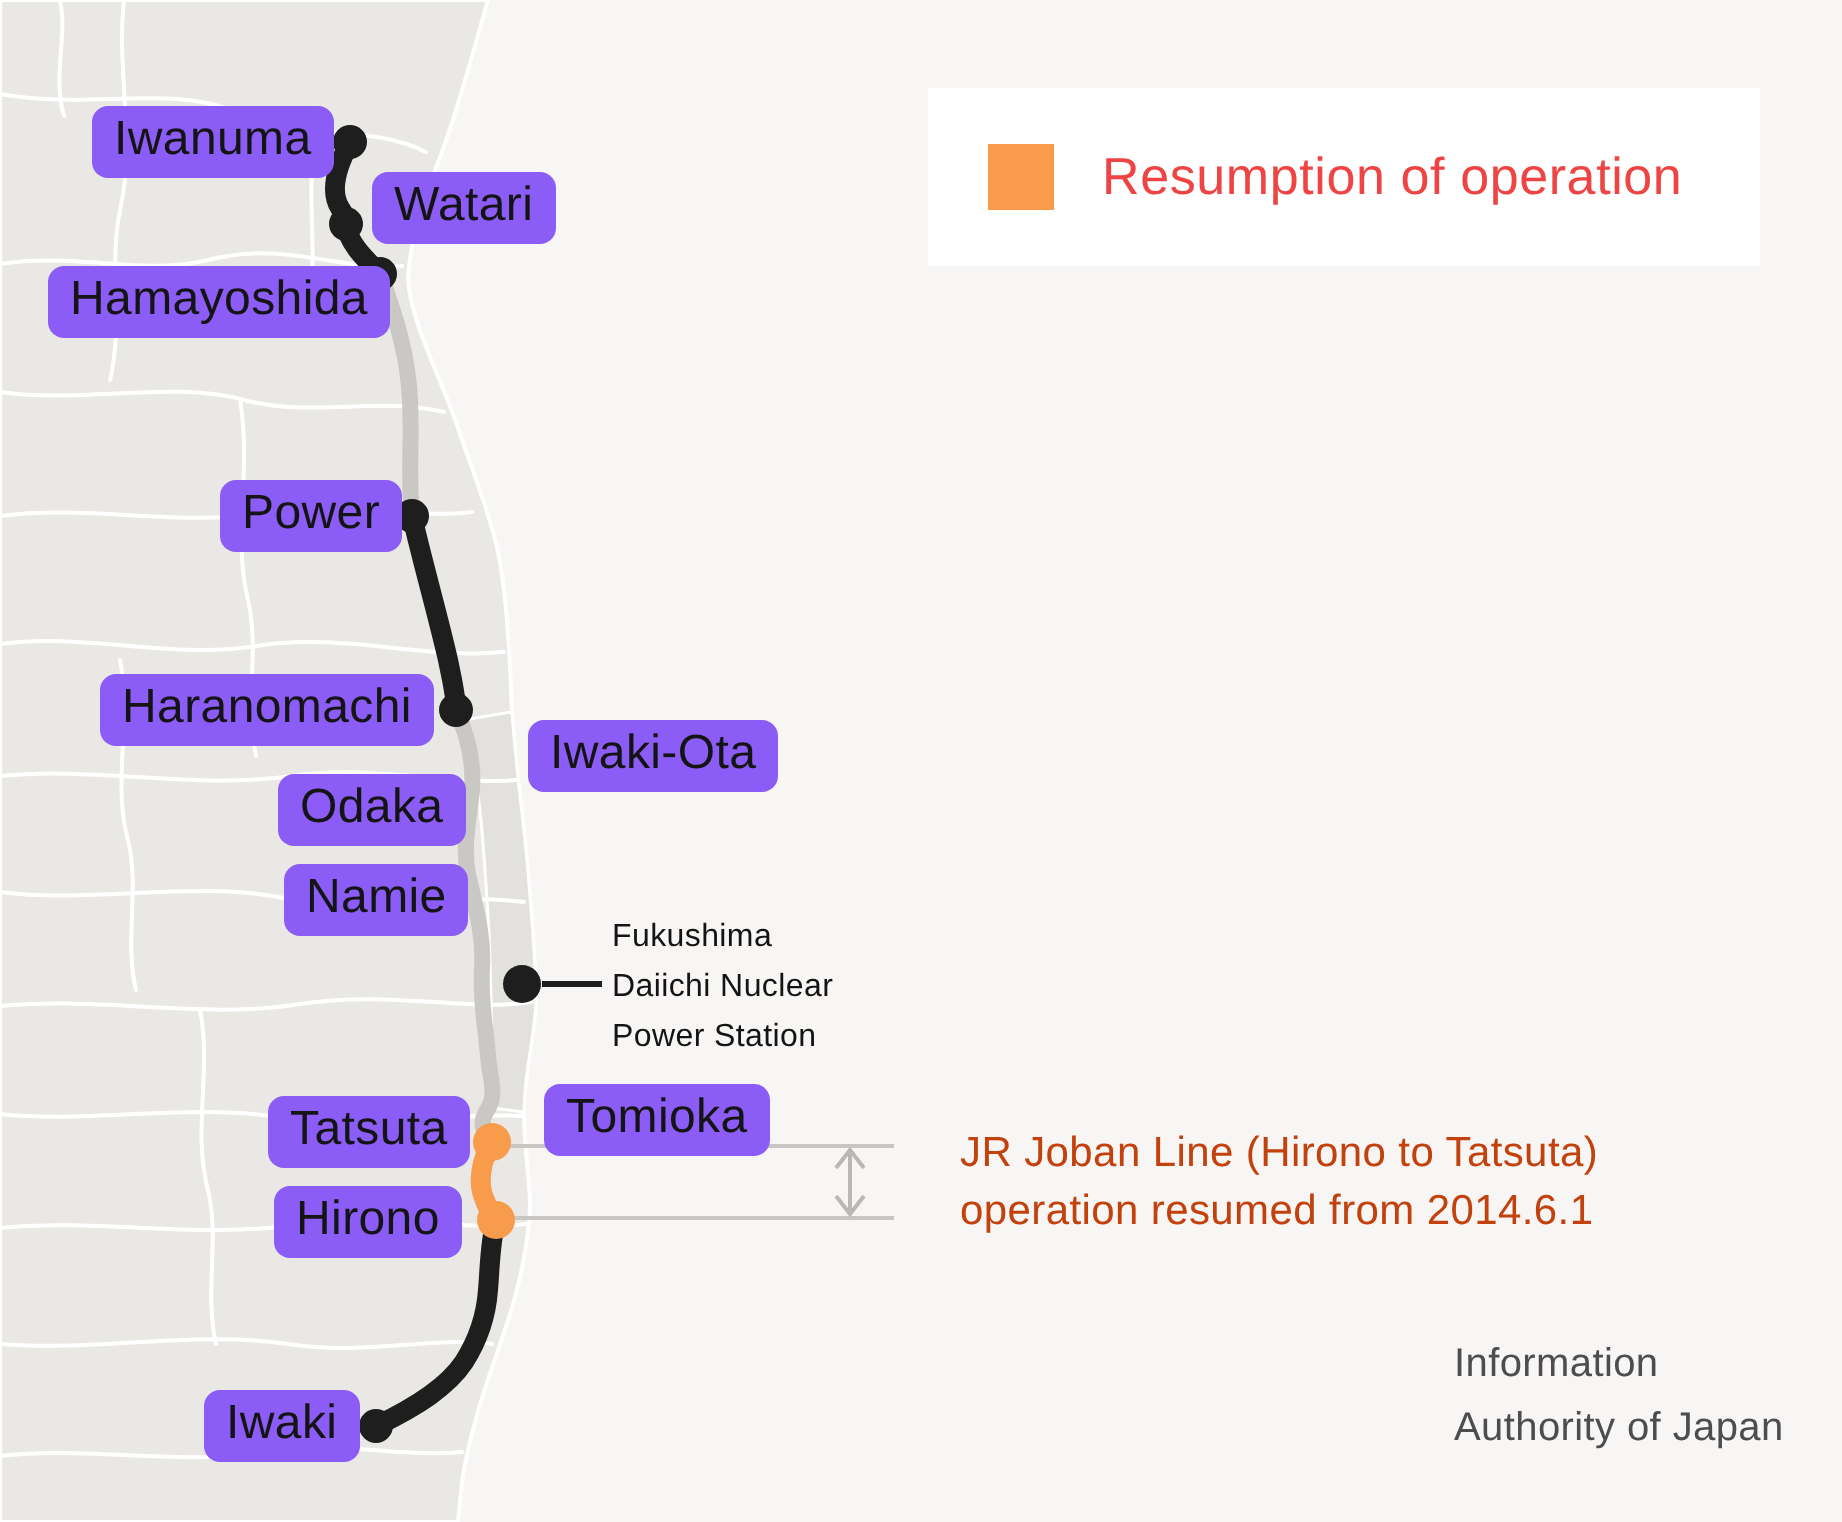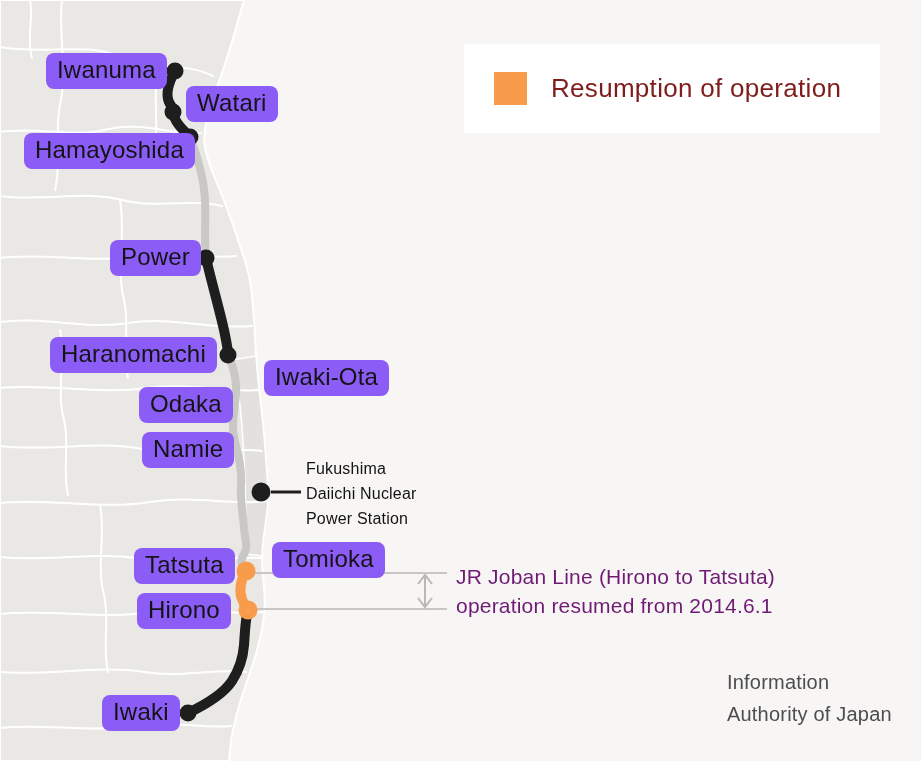--- a/index.html
+++ b/index.html
@@ -16,29 +16,29 @@
     padding:4px 11px 6px;border-radius:8px;white-space:nowrap;
   }
   .legend{
     position:absolute;left:464px;top:44px;width:416px;height:89px;
     background:#ffffff;display:flex;align-items:center;
   }
   .legend .swatch{
     width:33px;height:33px;margin-left:30px;background:#F89B4A;flex:0 0 auto;
   }
   .legend .legend-text{
-    margin-left:24px;font-size:26px;color:#7f1d1d;letter-spacing:.3px;white-space:nowrap;
+    margin-left:24px;font-size:26px;color:#ef4444;letter-spacing:.3px;white-space:nowrap;
   }
   .facility-text{
     position:absolute;left:306px;top:456px;font-size:16px;line-height:25px;
     color:#141414;letter-spacing:.2px;white-space:nowrap;
   }
   .annotation{
-    position:absolute;left:456px;top:562px;font-size:21px;line-height:29px;
-    color:#701a75;letter-spacing:.2px;white-space:nowrap;
+    position:absolute;left:480px;top:562px;font-size:21px;line-height:29px;
+    color:#c2410c;letter-spacing:.2px;white-space:nowrap;
   }
   .attribution{
     position:absolute;left:727px;top:666px;font-size:20px;line-height:32px;
     color:#4D4D4F;letter-spacing:.2px;white-space:nowrap;
   }
 </style>
 </head>
 <body>
 
 <div class="stage">

